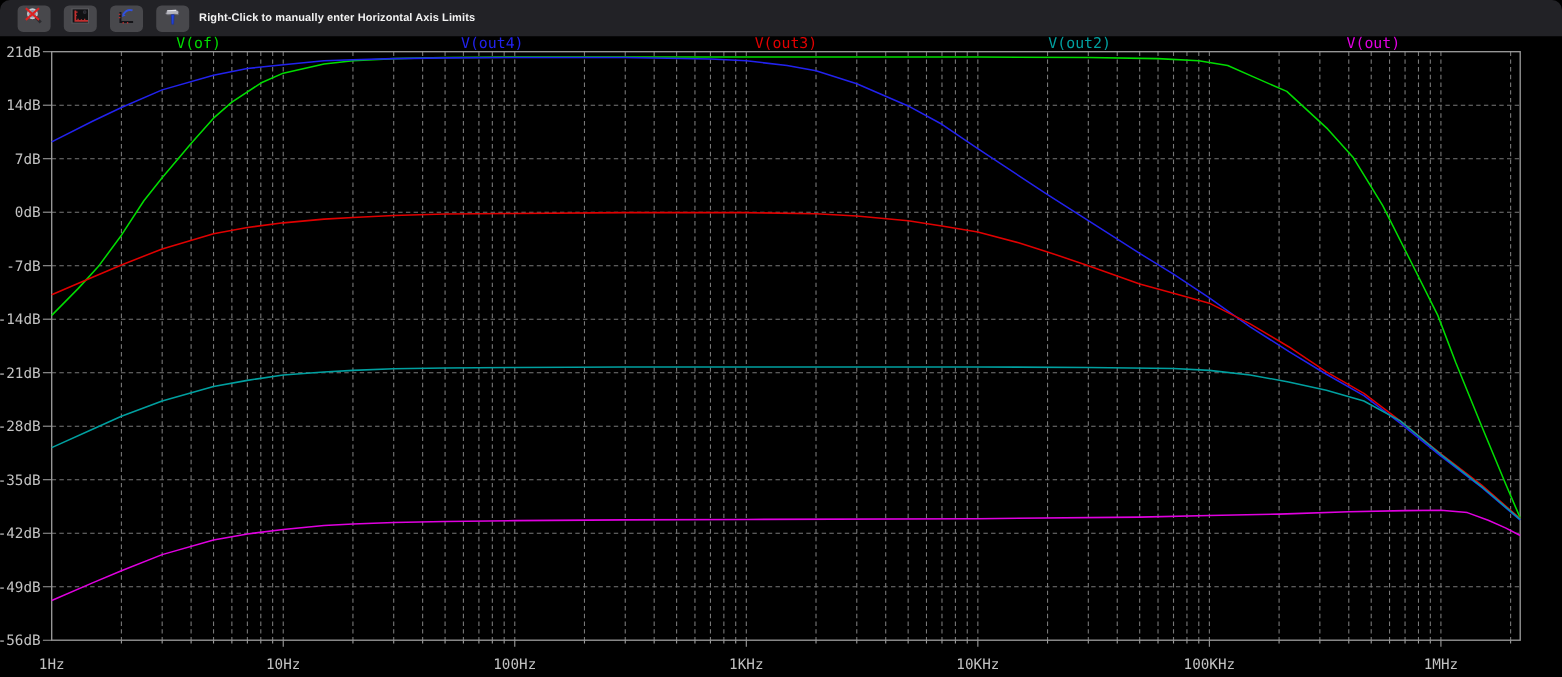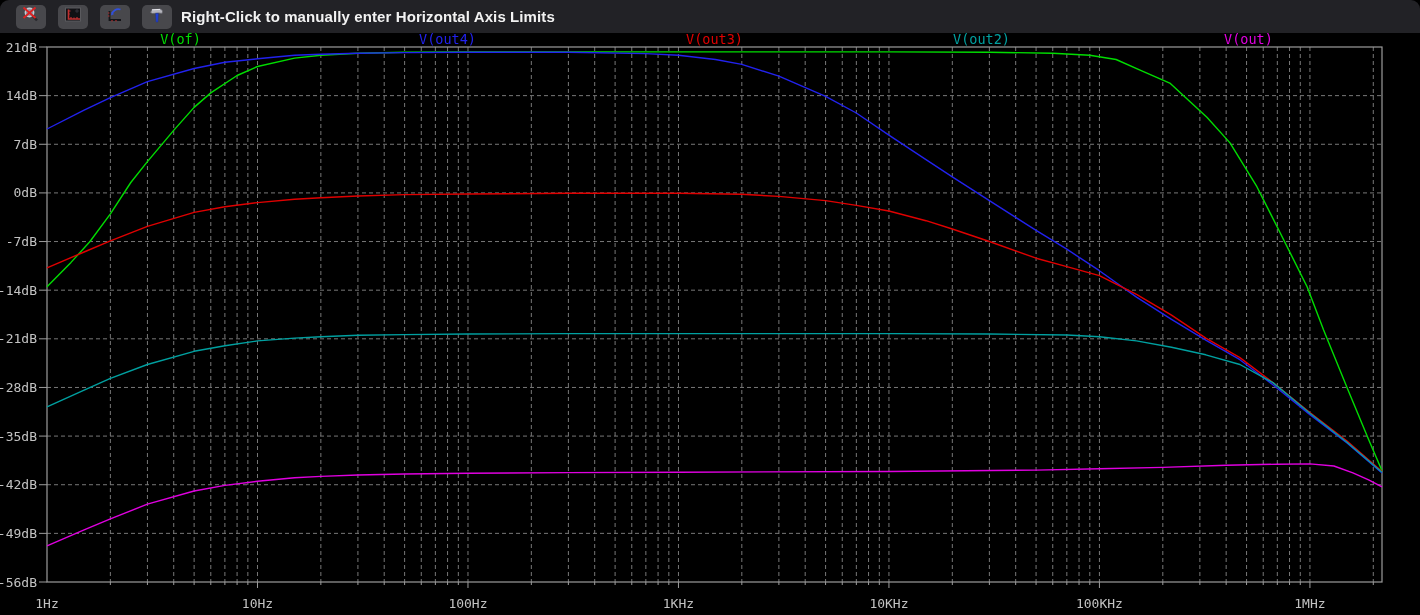--- a/index.html
+++ b/index.html
@@ -3,21 +3,21 @@
 <meta charset="utf-8">
 <style>
   html,body{margin:0;padding:0;background:#000;}
   #window{position:relative;width:1420px;height:615px;background:#000;overflow:hidden;
           font-family:"DejaVu Sans Mono", monospace;}
   #toolbar{position:absolute;left:0;top:0;width:1420px;height:33px;background:#222226;
            border-radius:9px 9px 0 0;display:flex;align-items:center;}
   .tbtn{width:30px;height:24px;border-radius:5px;background:#48484c;border:none;margin-left:12px;
         display:flex;align-items:center;justify-content:center;padding:0;cursor:pointer;}
   .tbtn:first-child{margin-left:16px;}
-  #toolbar-hint{color:#f2f2f2;font-family:"Liberation Sans", sans-serif;font-size:15px;
+  #toolbar-hint{color:#f2f2f2;font-family:"Liberation Sans", sans-serif;font-size:10px;
                 font-weight:bold;margin-left:9px;letter-spacing:0.1px;}
   #plot-svg{position:absolute;left:0;top:0;}
   text{font-family:"DejaVu Sans Mono", monospace;}
 </style>
 </head>
 <body>
 
 <div id="window">
 
   <svg id="plot-svg" width="1420" height="615">

